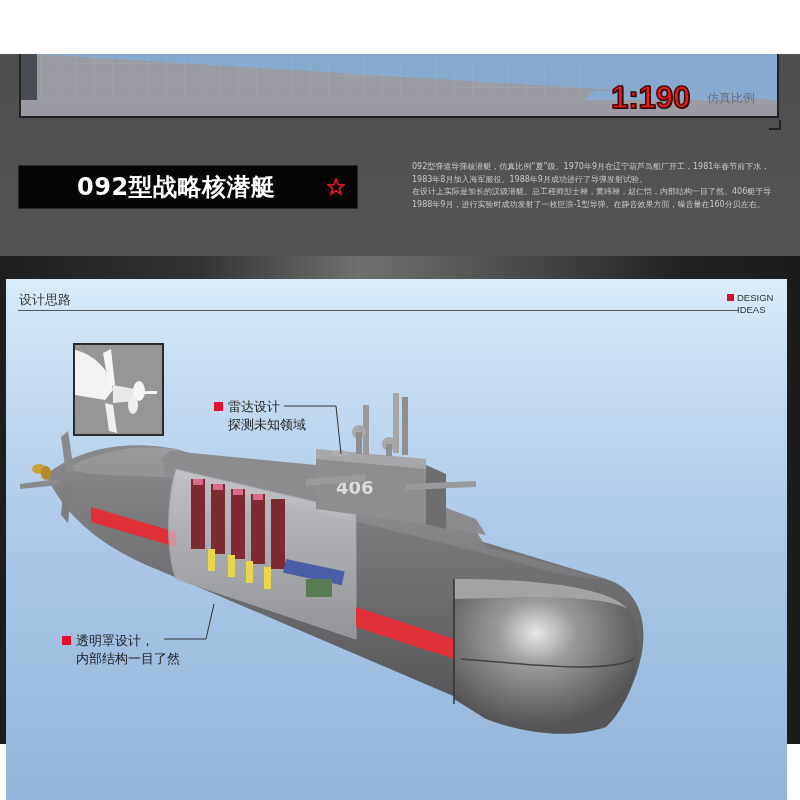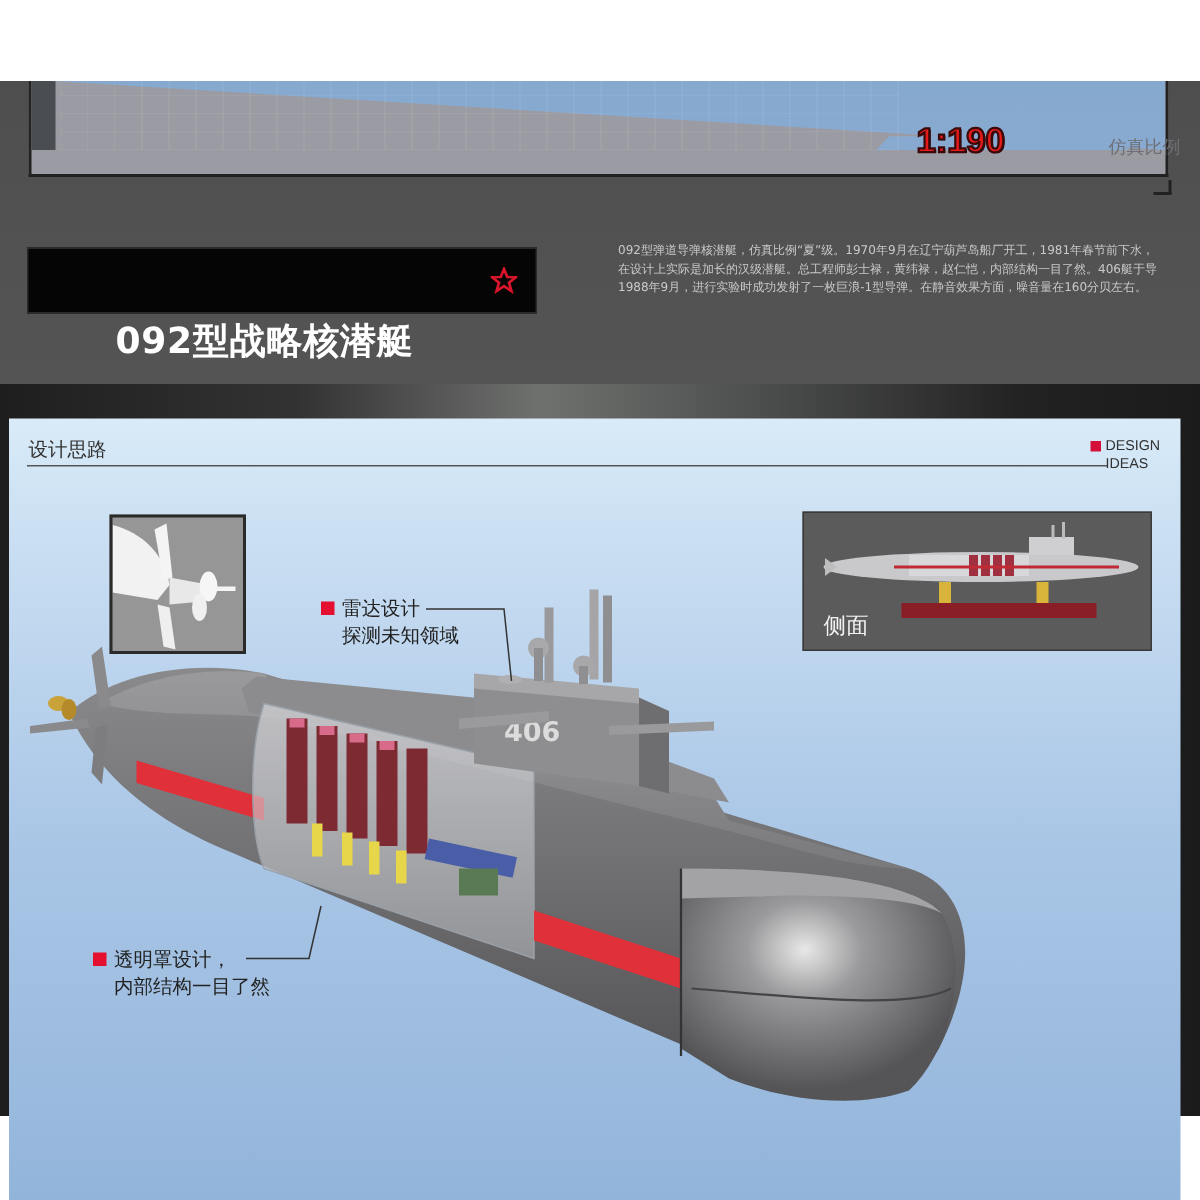--- a/index.html
+++ b/index.html
@@ -25,40 +25,40 @@
     clip-path: polygon(0 0, 100% 0, 100% 100%, 74% 100%, 75.2% 80%, 94% 80%, 96.8% 100%, 100% 100%);
   }
   .blue-band-grid {
     position: absolute; left: 16px; top: 0; width: 560px; height: 46px;
     background-image:
       repeating-linear-gradient(90deg, rgba(255,255,255,0.05) 0 1px, transparent 1px 18px),
       repeating-linear-gradient(0deg, rgba(255,255,255,0.05) 0 1px, transparent 1px 12px);
   }
   .scale-value {
     position: absolute; left: 611px; top: 26px;
-    font-family: "Liberation Sans", sans-serif; font-weight: bold; font-size: 23px;
+    font-family: "Liberation Sans", sans-serif; font-weight: bold; font-size: 31px;
     color: #e51b1b; letter-spacing: 0px;
     -webkit-text-stroke: 1.5px #3a0a0a;
     text-shadow: 1px 1px 0 #2a0000;
   }
   .scale-label {
-    position: absolute; left: 707px; top: 36px; font-size: 12px; color: #6e6e74; margin-left: 32px;
+    position: absolute; left: 707px; top: 36px; font-size: 12px; color: #6e6e74;
   }
   .frame-corner {
     position: absolute; left: 769px; top: 66px; width: 12px; height: 10px;
     border-right: 2px solid #222; border-bottom: 2px solid #222;
   }
 
   .title-banner {
     position: absolute; left: 18px; top: 10px; width: 340px; height: 44px;
     background: #050505; border: 1px solid #2a2a2a;
   }
   .title-text {
     position: absolute; left: 58px; top: 5px; font-size: 24px; font-weight: bold; color: #ffffff;
-    font-family: "DejaVu Sans", sans-serif; letter-spacing: 0.5px; margin-top: 40px;
+    font-family: "DejaVu Sans", sans-serif; letter-spacing: 0.5px;
   }
   .title-star {
     position: absolute; left: 308px; top: 12px; width: 18px; height: 18px;
   }
 
   .desc {
     position: absolute; left: 412px; top: 107px; width: 380px;
     font-size: 8px; line-height: 12.5px; color: #c9c9c9;
   }
   .desc p { white-space: nowrap; }
@@ -135,20 +135,21 @@
 
   <div class="title-banner" style="top:111px;">
     <div class="title-text">092型战略核潜艇</div>
     <svg class="title-star" viewBox="0 0 20 20">
       <polygon points="10,1.5 12.4,7.4 18.7,7.6 13.7,11.6 15.5,17.8 10,14.2 4.5,17.8 6.3,11.6 1.3,7.6 7.6,7.4" fill="none" stroke="#d8152a" stroke-width="2" stroke-linejoin="miter"></polygon>
     </svg>
   </div>
 
   <div class="desc">
     <p>092型弹道导弹核潜艇，仿真比例“夏”级。1970年9月在辽宁葫芦岛船厂开工，1981年春节前下水，</p>
+    <p>1983年8月加入海军服役。1988年9月成功进行了导弹发射试验。</p>
     <p>在设计上实际是加长的汉级潜艇。总工程师彭士禄，黄纬禄，赵仁恺，内部结构一目了然。406艇于导</p>
     <p>1988年9月，进行实验时成功发射了一枚巨浪-1型导弹。在静音效果方面，噪音量在160分贝左右。</p>
   </div>
 </div>
 
 <div class="dark-band"></div>
 
 <div class="panel">
   <div class="panel-title">设计思路</div>
   <div class="panel-rule"></div>
@@ -251,41 +252,20 @@
       <path d="M0,5 C20,10 35,25 38,45 L30,55 L0,50 Z" fill="#f2f2f2"></path>
       <path d="M28,8 L36,4 L40,40 L34,42 Z" fill="#f4f4f4"></path>
       <path d="M30,58 L38,60 L42,88 L34,86 Z" fill="#efefef"></path>
       <path d="M38,40 L60,44 L60,56 L38,58 Z" fill="#e8e8e8"></path>
       <ellipse cx="64" cy="46" rx="6" ry="10" fill="#f6f6f6"></ellipse>
       <ellipse cx="58" cy="60" rx="5" ry="9" fill="#f0f0f0"></ellipse>
       <rect x="68" y="46" width="14" height="3" fill="#f4f4f4"></rect>
     </svg>
   </div>
 
-  <div class="view-card side">
-    <svg width="233" height="93" viewBox="0 0 233 93">
-      <ellipse cx="118" cy="36" rx="105" ry="10" fill="#c9c9cb"></ellipse>
-      <rect x="70" y="28" width="80" height="14" fill="#d8d8da"></rect>
-      <g fill="#a03040">
-          <rect x="110" y="28" width="6" height="14"></rect>
-          <rect x="118" y="28" width="6" height="14"></rect>
-          <rect x="126" y="28" width="6" height="14"></rect>
-          <rect x="134" y="28" width="6" height="14"></rect>
-        </g>
-      <rect x="60" y="35" width="150" height="2" fill="#c02a35"></rect>
-      <rect x="150" y="16" width="30" height="12" fill="#cfcfd1"></rect>
-      <rect x="165" y="8" width="2" height="9" fill="#bbb"></rect>
-        <rect x="172" y="6" width="2" height="11" fill="#bbb"></rect>
-      <path d="M14,30 L22,36 L14,42 Z" fill="#bdbdbd"></path>
-      <rect x="90" y="46" width="8" height="14" fill="#d8b43a"></rect>
-      <rect x="155" y="46" width="8" height="14" fill="#d8b43a"></rect>
-      <rect x="65" y="60" width="130" height="10" fill="#8a1e26"></rect>
-    </svg>
-    <div class="view-label">侧面</div>
-  </div>
 
 
   <div class="callout callout-radar">
     <div><span class="marker"></span><span>雷达设计</span></div>
     <div style="padding-left:14px;">探测未知领域</div>
   </div>
 
   <div class="callout callout-hull">
     <div><span class="marker"></span><span>透明罩设计，</span></div>
     <div style="padding-left:14px;">内部结构一目了然</div>

